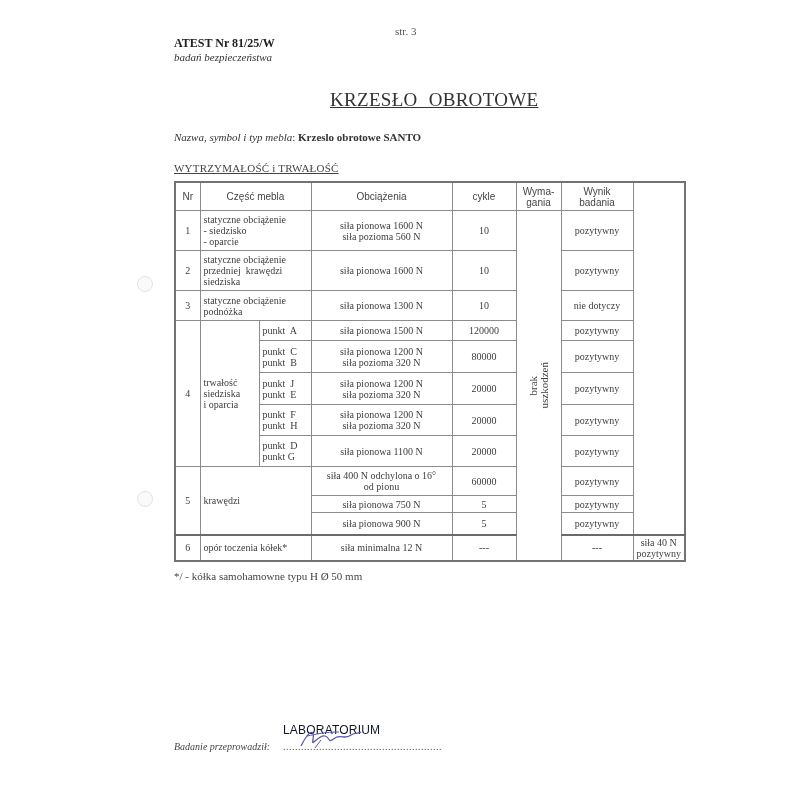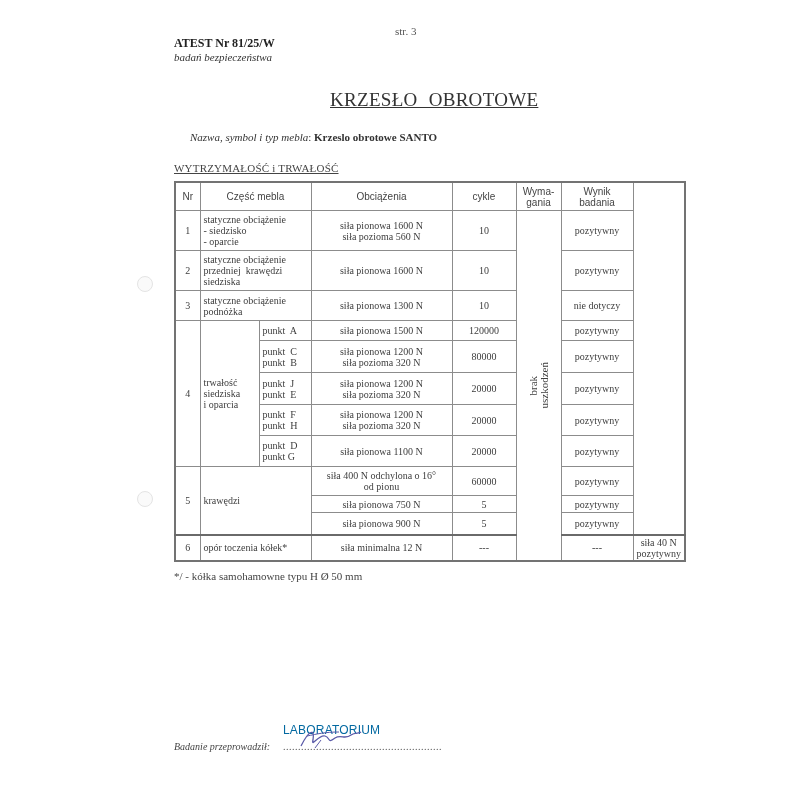--- a/index.html
+++ b/index.html
@@ -5,21 +5,21 @@
   html, body { margin: 0; padding: 0; }
   body {
     width: 800px; height: 800px; background: #ffffff; position: relative; overflow: hidden;
     font-family: "Liberation Serif", serif; color: #3a3a3a;
   }
   .abs { position: absolute; }
   .page-num { left: 395px; top: 25px; font-size: 11px; color: #555; }
   .atest { left: 174px; top: 36px; font-size: 12px; font-weight: bold; color: #222; }
   .atest-sub { left: 174px; top: 51px; font-size: 11px; font-style: italic; color: #333; }
   .doc-title { left: 330px; top: 89px; font-size: 19px; text-decoration: underline; letter-spacing: 0.3px; color: #333; word-spacing: 6px; }
-  .furniture-line { left: 190px; top: 131px; font-size: 11px; color: #333; }
+  .furniture-line { left: 174px; top: 131px; font-size: 11px; color: #333; }
   .furniture-line .lbl { font-style: italic; }
   .furniture-line .val { font-weight: bold; }
   .section-title { left: 174px; top: 162px; font-size: 11px; text-decoration: underline; color: #444; letter-spacing: 0.2px; }
 
   .hole { width: 14px; height: 14px; border-radius: 50%; border: 1px solid #e4e4e4; background: #fafafa; }
 
   table.results {
     position: absolute; left: 174px; top: 181px; border-collapse: collapse;
     font-size: 10px; color: #3d3d3d;
     border: 2px solid #737373;
@@ -31,21 +31,21 @@
     font-family: "Liberation Sans", sans-serif; font-weight: normal; font-size: 10px; color: #444; text-align: center; height: 27px;
   }
   .c { text-align: center; }
   .l { text-align: left; }
   .vert {
     writing-mode: vertical-rl; transform: rotate(180deg); text-align: center; font-size: 11px; margin: 0 auto;
   }
   tr.thick-top td { border-top: 2px solid #6a6a6a; }
 
   .footnote { left: 174px; top: 570px; font-size: 11px; color: #444; }
-  .lab-stamp { left: 283px; top: 723px; font-family: "Liberation Sans", sans-serif; font-size: 12px; color: #0369a1; letter-spacing: 0.2px; }
+  .lab-stamp { left: 283px; top: 723px; font-family: "Liberation Sans", sans-serif; font-size: 12px; color: #0f172a; letter-spacing: 0.2px; }
   .signed-by { left: 174px; top: 741px; font-size: 10px; font-style: italic; color: #444; }
   .dots { left: 283px; top: 741px; font-size: 10px; color: #555; letter-spacing: 0.5px; }
   .signature { left: 295px; top: 726px; width: 70px; height: 26px; }
 </style>
 </head>
 <body>
 
 <div class="abs hole" style="left:137px; top:276px;"></div>
 <div class="abs hole" style="left:137px; top:491px;"></div>
 

